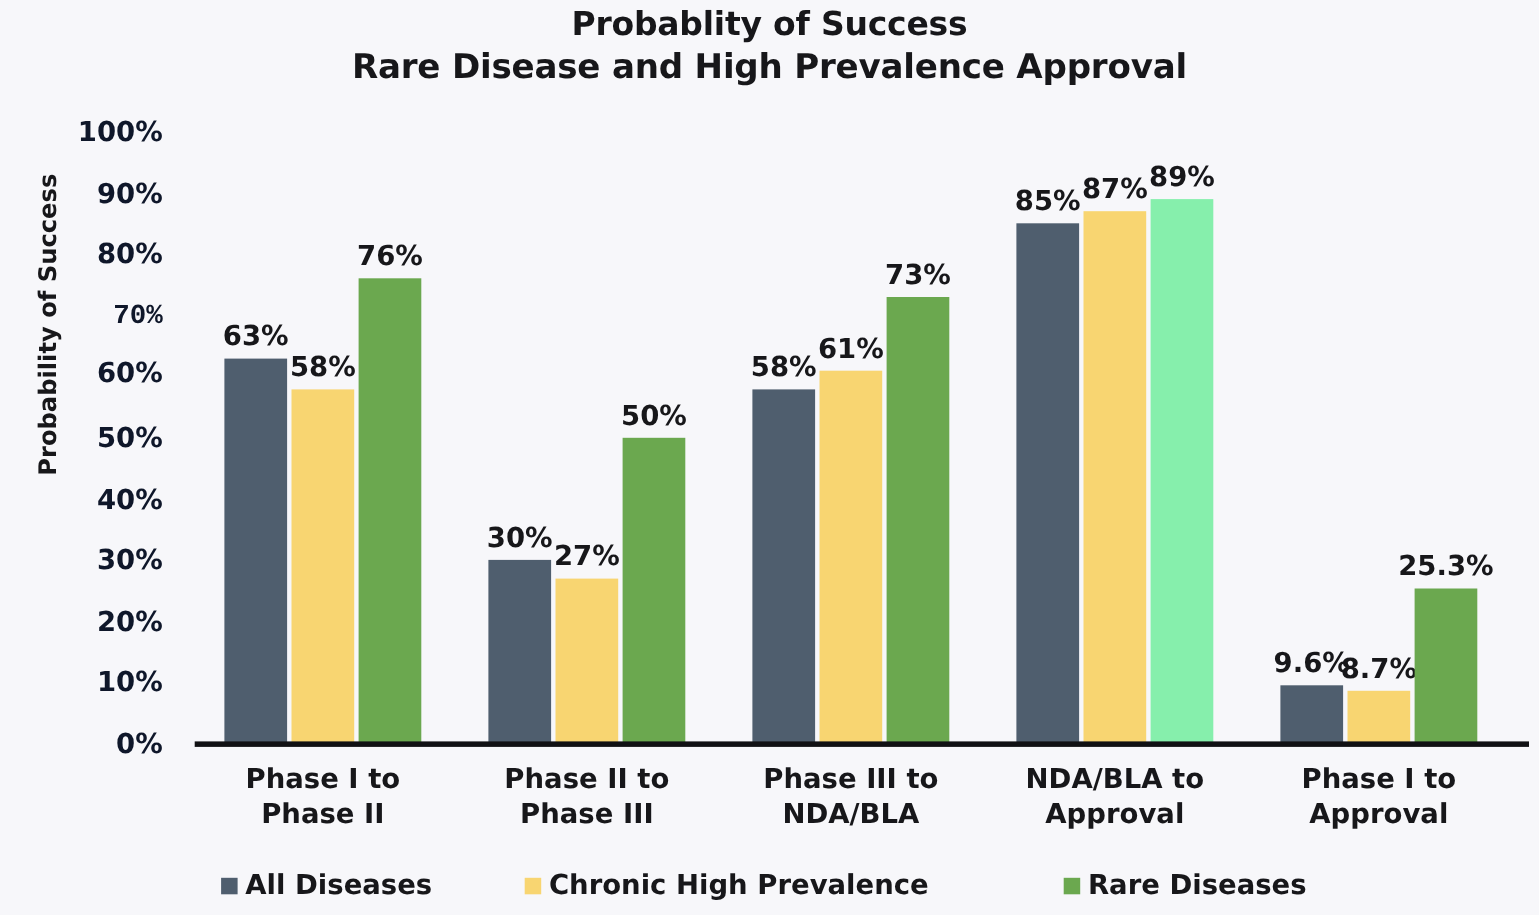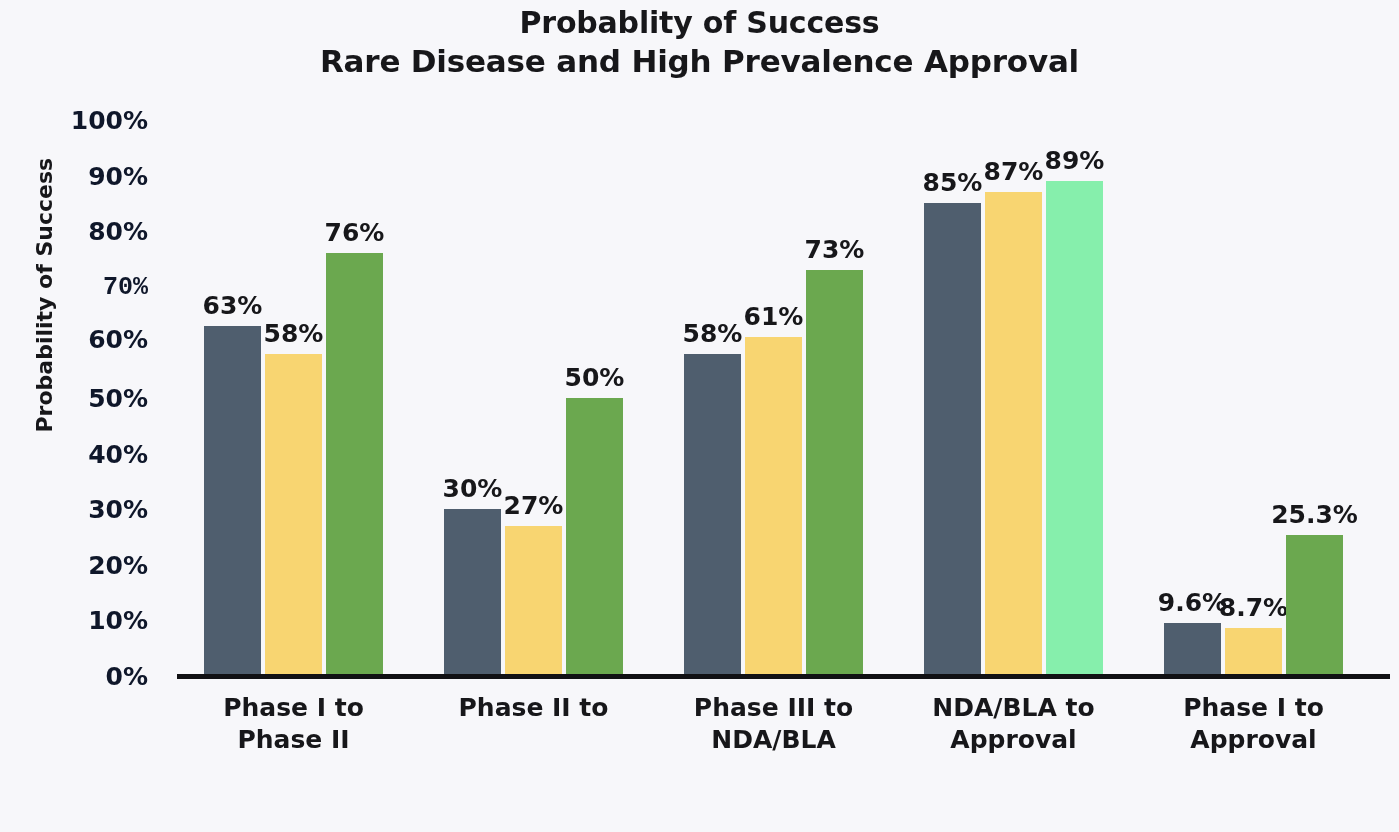--- a/index.html
+++ b/index.html
@@ -219,29 +219,44 @@
 
   <div class="axis-line"></div>
 
   <div id="catlabels">
       <div class="cat-label" style="left: 173.5px;">
         <span>Phase I to</span>
         <span>Phase II</span>
       </div>
       <div class="cat-label" style="left: 413.5px;">
         <span>Phase II to</span>
+        <span>Phase III</span>
       </div>
       <div class="cat-label" style="left: 653.5px;">
         <span>Phase III to</span>
         <span>NDA/BLA</span>
       </div>
       <div class="cat-label" style="left: 893.5px;">
         <span>NDA/BLA to</span>
         <span>Approval</span>
       </div>
       <div class="cat-label" style="left: 1133.5px;">
         <span>Phase I to</span>
         <span>Approval</span>
       </div>
     </div>
 
+  <div class="legend" id="legend">
+      <div class="legend-item" style="left: 24px;">
+        <span class="legend-swatch" style="background: rgb(79, 94, 110);"></span>
+        <span class="legend-text">All Diseases</span>
+      </div>
+      <div class="legend-item" style="left: 300px;">
+        <span class="legend-swatch" style="background: rgb(248, 213, 113);"></span>
+        <span class="legend-text">Chronic High Prevalence</span>
+      </div>
+      <div class="legend-item" style="left: 790px;">
+        <span class="legend-swatch" style="background: rgb(107, 168, 79);"></span>
+        <span class="legend-text">Rare Diseases</span>
+      </div>
+    </div>
 
 </div>
 
 </body></html>

